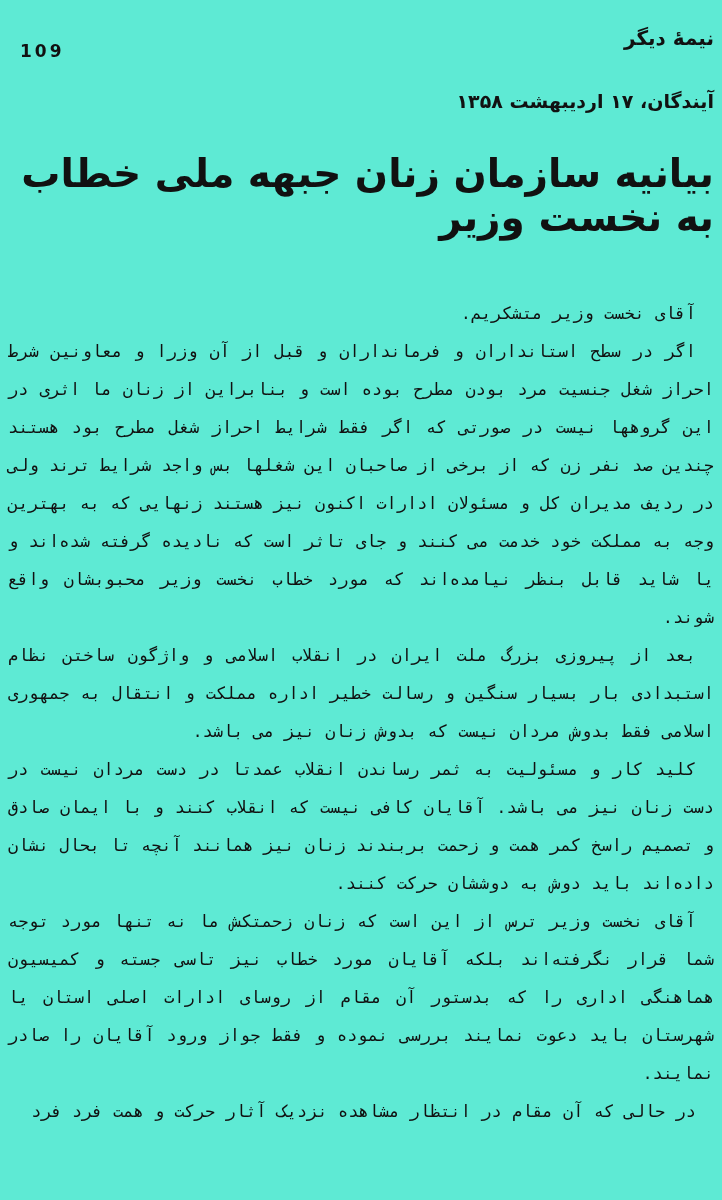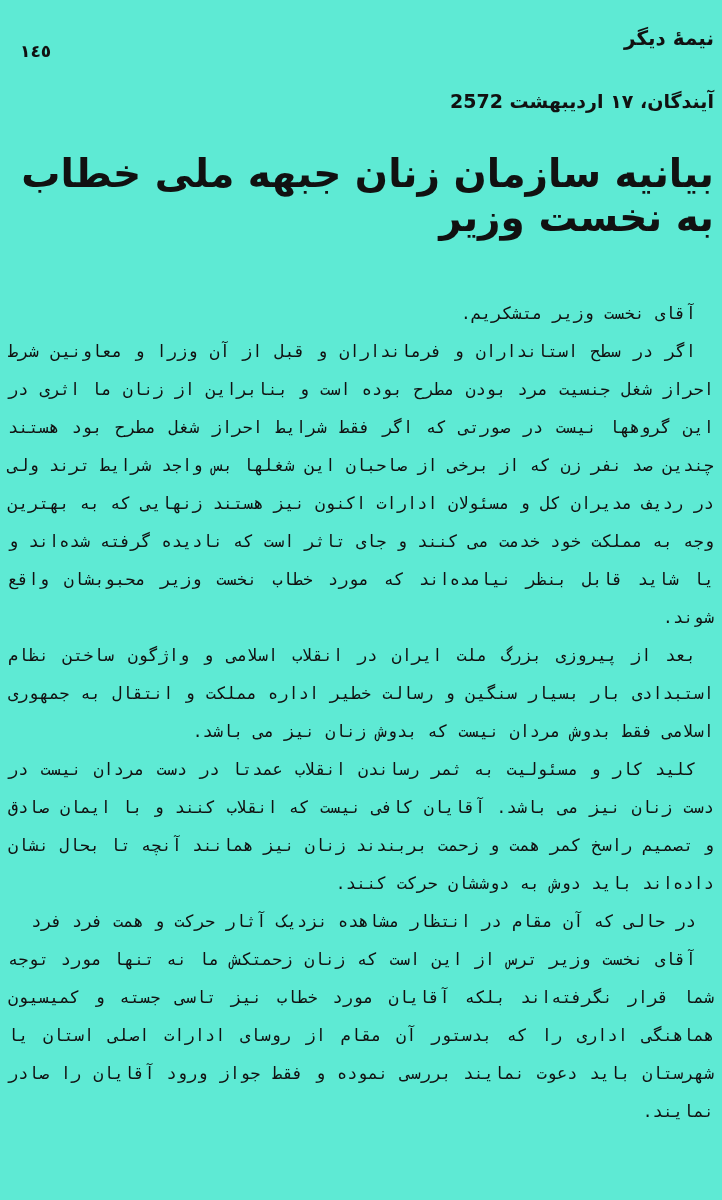--- a/index.html
+++ b/index.html
@@ -64,29 +64,29 @@
     font-family: Liberation Mono, monospace;
   }
 </style>
 </head>
 <body>
 
 <div class="page">
 
   <div class="header-row">
     <span class="journal-name">نیمهٔ دیگر</span>
-    <span class="page-number">١٤٥</span>
+    <span class="page-number">109</span>
   </div>
 
-  <div class="source-line">آیندگان، ۱۷ اردیبهشت 2572</div>
+  <div class="source-line">آیندگان، ۱۷ اردیبهشت ۱۳۵۸</div>
 
   <h1 class="article-title">بیانیه سازمان زنان جبهه ملی خطاب به نخست وزیر</h1>
 
   <div class="article-body">
     <p>آقای نخست وزیر متشکریم.</p>
     <p>اگر در سطح استانداران و فرمانداران و قبل از آن وزرا و معاونین شرط احراز شغل جنسیت مرد بودن مطرح بوده است و بنابراین از زنان ما اثری در این گروهها نیست در صورتی که اگر فقط شرایط احراز شغل مطرح بود هستند چندین صد نفر زن که از برخی از صاحبان این شغلها بس واجد شرایط ترند ولی در ردیف مدیران کل و مسئولان ادارات اکنون نیز هستند زنهایی که به بهترین وجه به مملکت خود خدمت می کنند و جای تاثر است که نادیده گرفته شده‌اند و یا شاید قابل بنظر نیامده‌اند که مورد خطاب نخست وزیر محبوبشان واقع شوند.</p>
     <p>بعد از پیروزی بزرگ ملت ایران در انقلاب اسلامی و واژگون ساختن نظام استبدادی بار بسیار سنگین و رسالت خطیر اداره مملکت و انتقال به جمهوری اسلامی فقط بدوش مردان نیست که بدوش زنان نیز می باشد.</p>
     <p>کلید کار و مسئولیت به ثمر رساندن انقلاب عمدتا در دست مردان نیست در دست زنان نیز می باشد. آقایان کافی نیست که انقلاب کنند و با ایمان صادق و تصمیم راسخ کمر همت و زحمت بربندند زنان نیز همانند آنچه تا بحال نشان داده‌اند باید دوش به دوششان حرکت کنند.</p>
+    <p>آقای نخست وزیر ترس از این است که زنان زحمتکش ما نه تنها مورد توجه شما قرار نگرفته‌اند بلکه آقایان مورد خطاب نیز تاسی جسته و کمیسیون هماهنگی اداری را که بدستور آن مقام از روسای ادارات اصلی استان یا شهرستان باید دعوت نمایند بررسی نموده و فقط جواز ورود آقایان را صادر نمایند.</p>
     <p>در حالی که آن مقام در انتظار مشاهده نزدیک آثار حرکت و همت فرد فرد</p>
-    <p>آقای نخست وزیر ترس از این است که زنان زحمتکش ما نه تنها مورد توجه شما قرار نگرفته‌اند بلکه آقایان مورد خطاب نیز تاسی جسته و کمیسیون هماهنگی اداری را که بدستور آن مقام از روسای ادارات اصلی استان یا شهرستان باید دعوت نمایند بررسی نموده و فقط جواز ورود آقایان را صادر نمایند.</p>
   </div>
 
 </div>
 
 </body></html>

